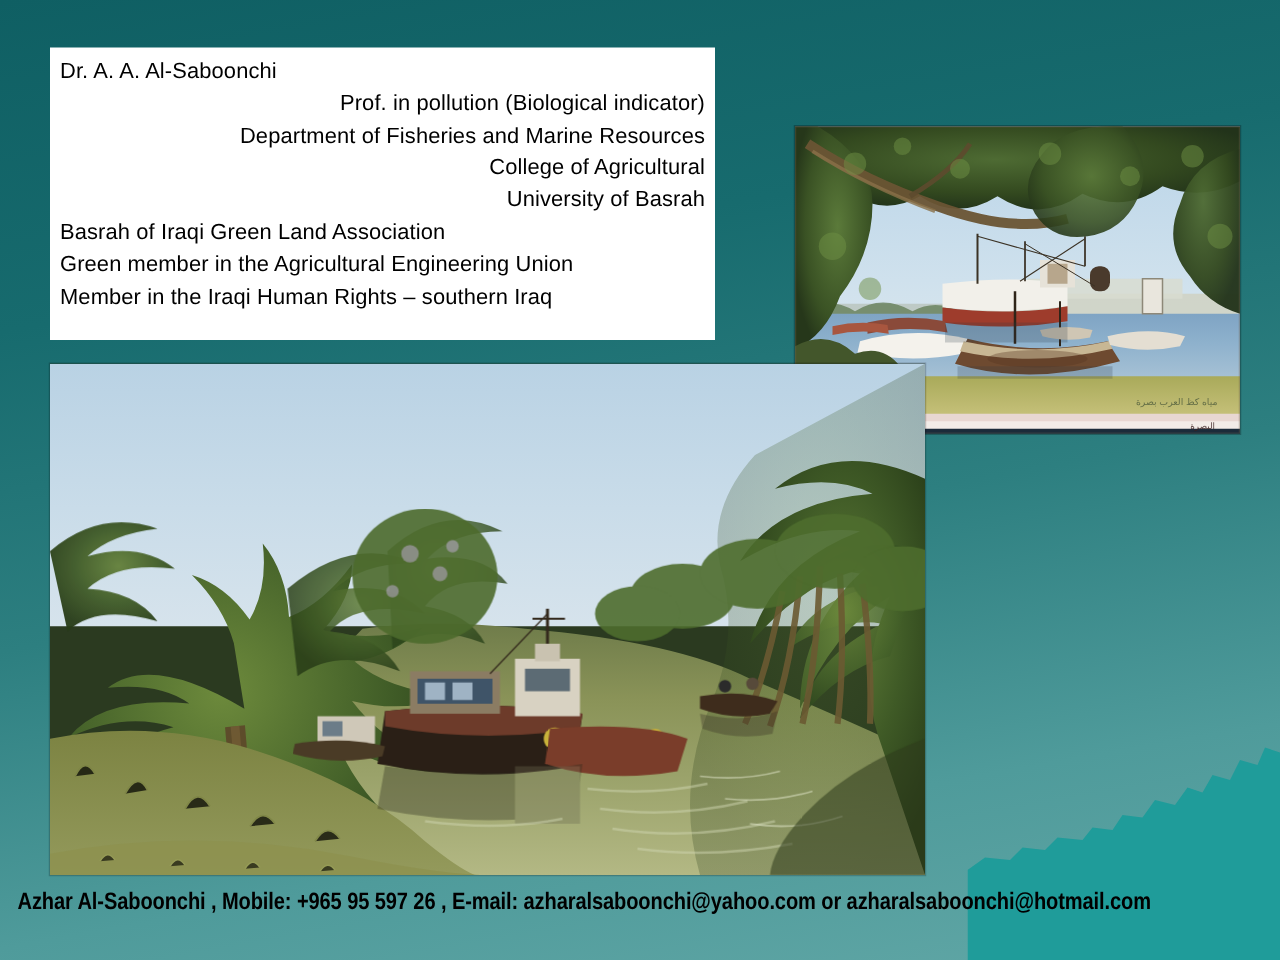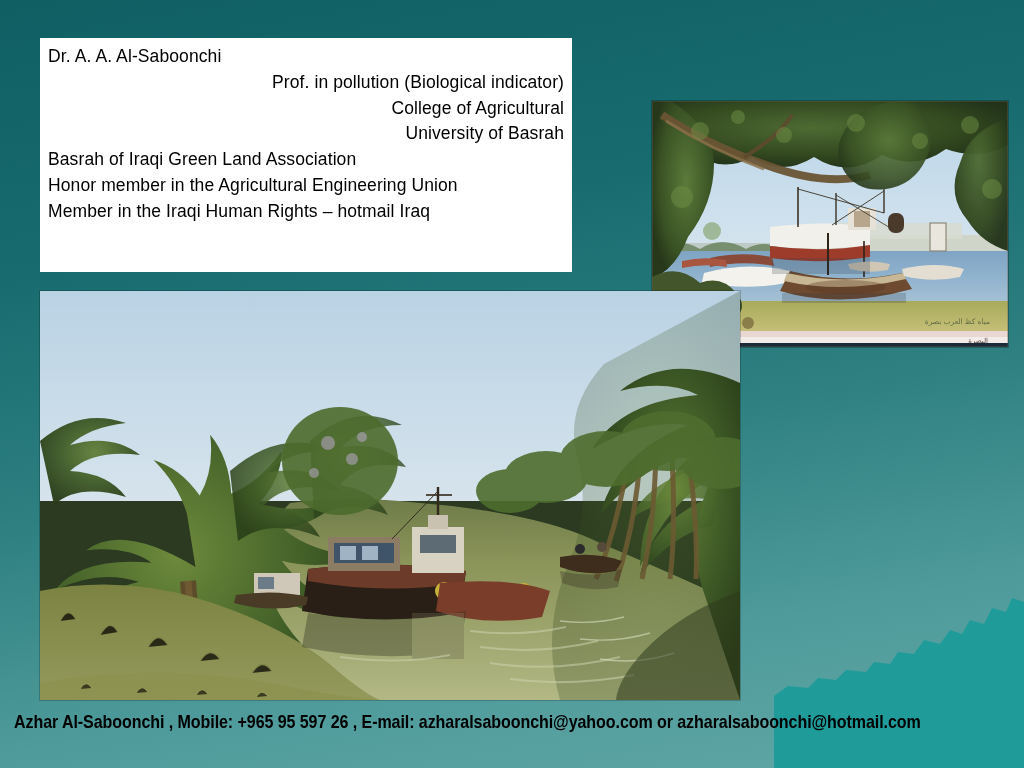--- a/index.html
+++ b/index.html
@@ -53,21 +53,20 @@
   
   .postcard {
     position: absolute;
     left: 636px;
     top: 101px;
     width: 356px;
     height: 246px;
     background: #1b2b3a;
     overflow: hidden;
     box-shadow: 0 0 0 1px rgba(0,0,0,0.25);
-    margin-left: 16px;
   }
   .postcard svg, .bigphoto svg { display: block; }
 
   .postcard-caption {
     position: absolute;
     left: 0;
     bottom: 0;
     width: 100%;
     height: 42px;
     pointer-events: none;
@@ -133,25 +132,26 @@
   }
 </style>
 </head>
 <body>
 
 <div class="slide">
 
   <div class="cred-box">
     <div class="cred-line">Dr. A. A. Al-Saboonchi</div>
     <div class="cred-line indent">Prof. in pollution (Biological indicator)</div>
+    <div class="cred-line indent">Department of Fisheries and Marine Resources</div>
     <div class="cred-line indent">College of Agricultural</div>
     <div class="cred-line indent">University of Basrah</div>
     <div class="cred-line">Basrah of Iraqi Green Land Association</div>
-    <div class="cred-line">Honor member in the Agricultural Engineering Union</div>
-    <div class="cred-line">Member in the Iraqi Human Rights – hotmail Iraq</div>
+    <div class="cred-line">Green member in the Agricultural Engineering Union</div>
+    <div class="cred-line">Member in the Iraqi Human Rights – southern Iraq</div>
   </div>
 
   <div class="postcard" title="Vintage colour-tinted postcard of Basrah: wooden cargo boats and a steamer moored on the Shatt al-Arab, framed by large leafy trees">
     <svg width="356" height="246" viewBox="0 0 356 246" preserveAspectRatio="none">
       <defs>
         <linearGradient id="pcSky" x1="0" y1="0" x2="0" y2="1">
           <stop offset="0%" stop-color="#b9d4e8"></stop>
           <stop offset="60%" stop-color="#cfe1ed"></stop>
           <stop offset="100%" stop-color="#dfe9ee"></stop>
         </linearGradient>

